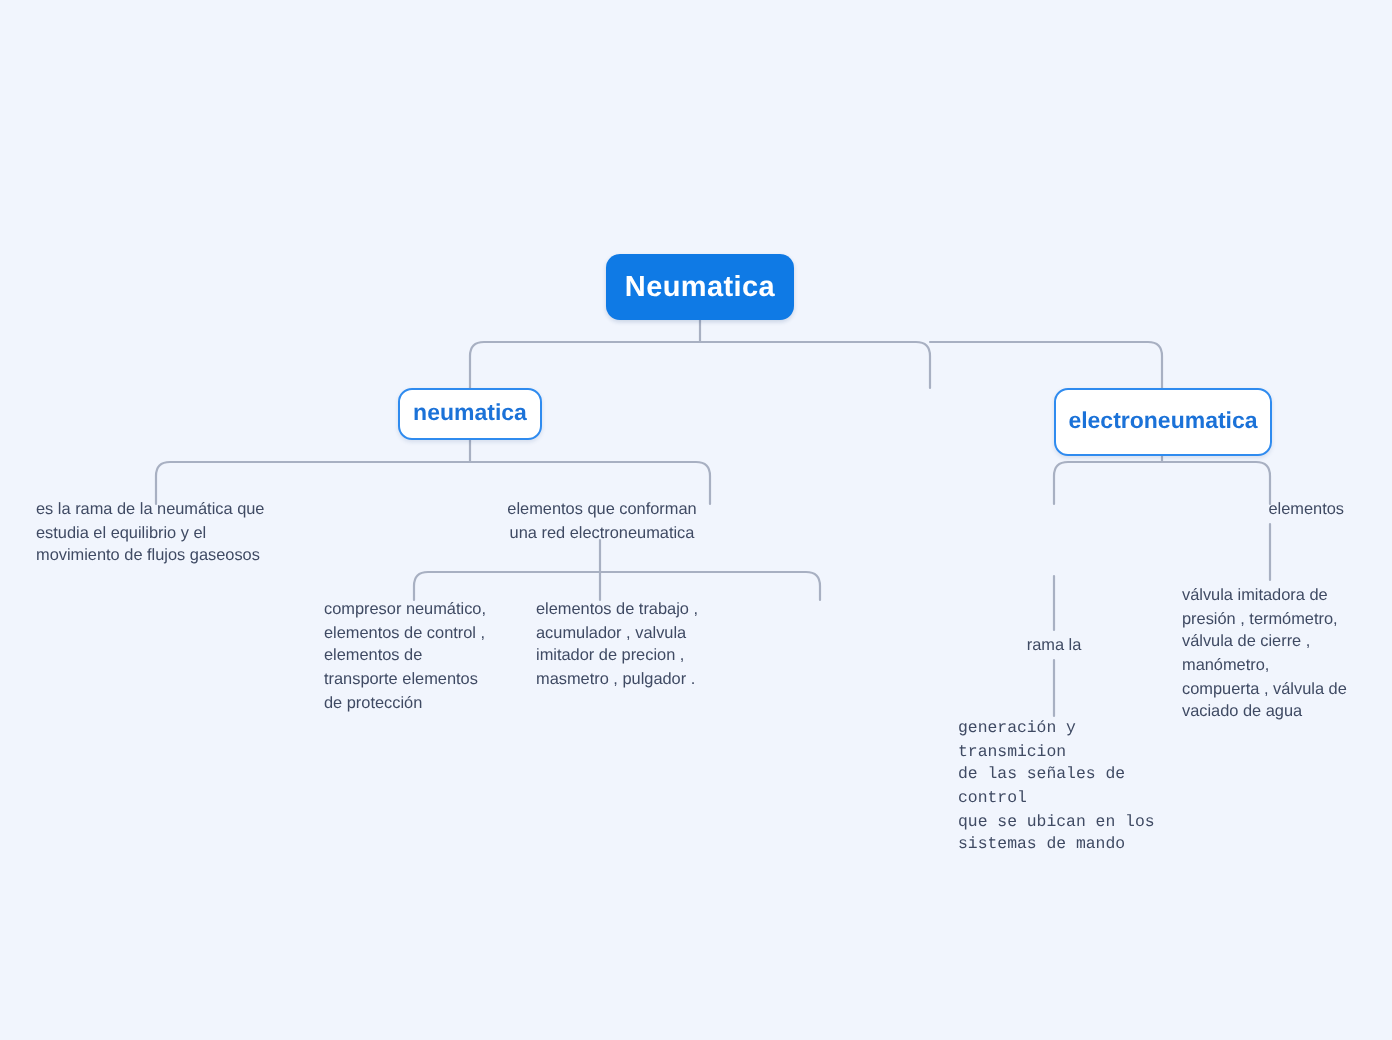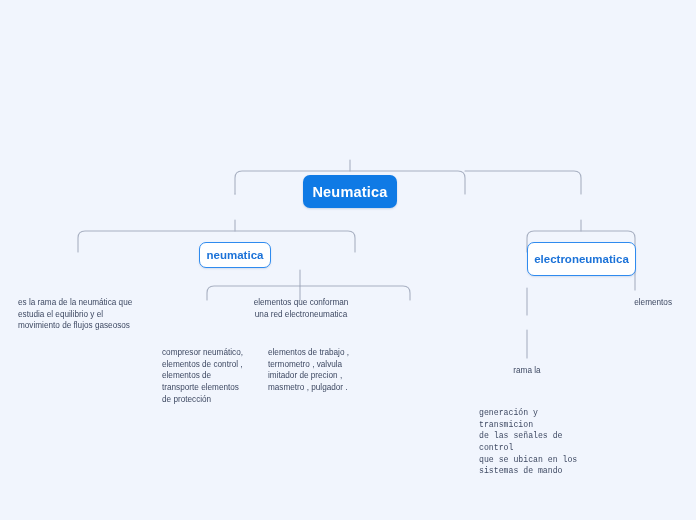--- a/index.html
+++ b/index.html
@@ -24,21 +24,20 @@
     position: absolute;
     left: 0;
     top: 0;
     width: 696px;
     height: 520px;
     pointer-events: none;
   }
   .node {
     position: absolute;
     box-sizing: border-box;
-    margin-top: 48px;
   }
 
   
   .node-root {
     background: #0f7ae5;
     border-radius: 7px;
     color: #ffffff;
     font-size: 14.5px;
     font-weight: bold;
     display: flex;
@@ -129,29 +128,35 @@
   <div class="node node-text left" style="left:162px; top:299px; width:95px;">compresor neumático,
 elementos de control ,
 elementos de
 transporte elementos
 de protección</div>
 
   <div class="node node-text center" style="left:245px; top:249px; width:112px;">elementos que conforman
 una red electroneumatica</div>
 
   <div class="node node-text left" style="left:268px; top:299px; width:96px;">elementos de trabajo ,
-termometro , valvula
+acumulador , valvula
 imitador de precion ,
 masmetro , pulgador .</div>
 
 
 
   <div class="node node-text center" style="left:600px; top:249px; width:72px;text-align:right;">elementos</div>
 
   <div class="node node-text center" style="left:497px; top:317px; width:60px;">rama la</div>
 
   <div class="node node-text left" style="left:479px; top:359px; width:104px;font-family:Liberation Mono, monospace;">generación y transmicion
 de las señales de control
 que se ubican en los
 sistemas de mando</div>
 
+  <div class="node node-text left" style="left:591px; top:292px; width:100px;">válvula imitadora de
+presión , termómetro,
+válvula de cierre ,
+manómetro,
+compuerta , válvula de
+vaciado de agua</div>
 
 </div>
 
 </body></html>

